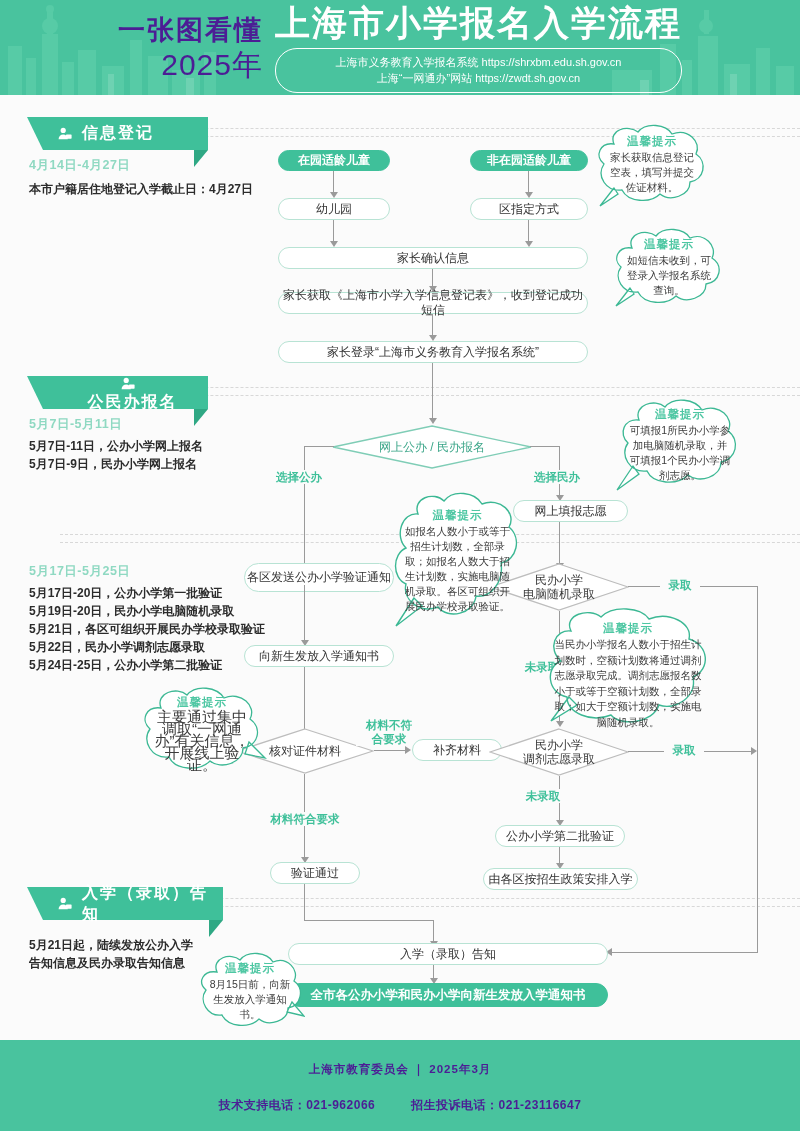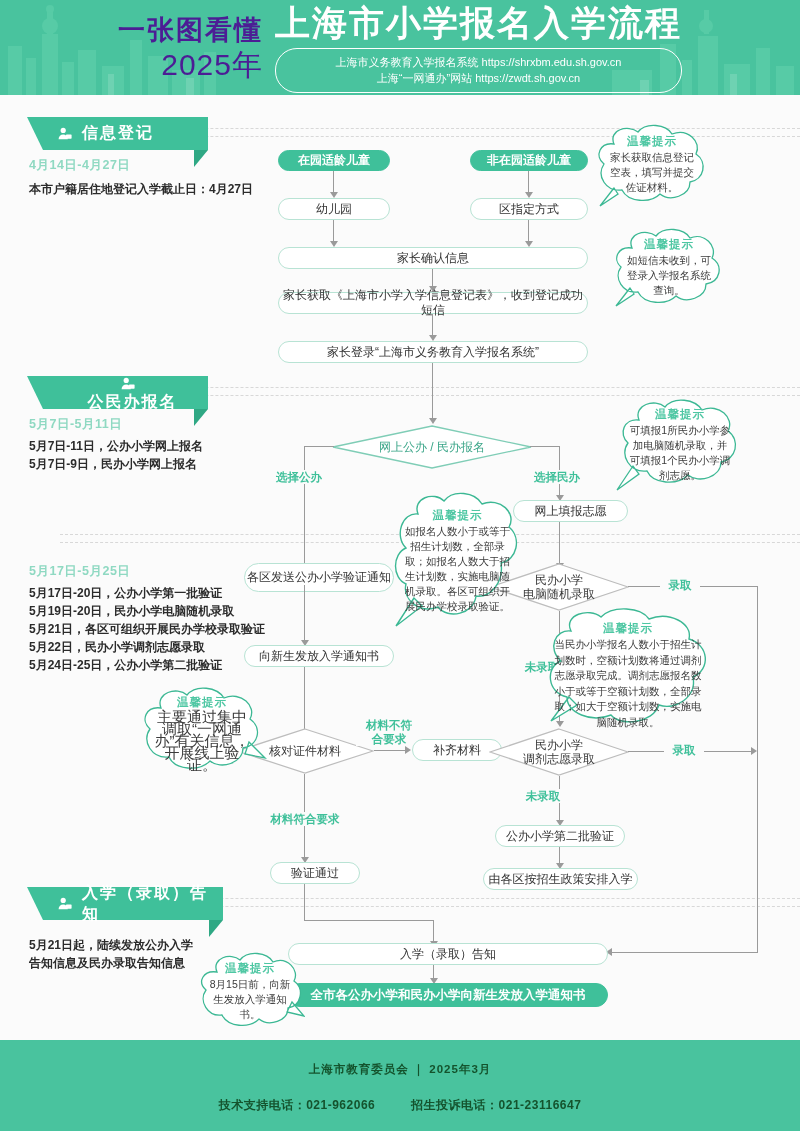--- a/index.html
+++ b/index.html
@@ -44,21 +44,21 @@
     color: #fff; font-size: 11px; line-height: 16px; text-align: center;
   }
 
   
   .body-bg {
     position: absolute; left: 0; top: 95px; width: 800px; height: 945px;
     background: #fbfbfb;
   }
   .footer {
     position: absolute; left: 0; top: 1040px; width: 800px; height: 91px;
-    background: #49c39e; color: #14532d; text-align: center;
+    background: #49c39e; color: #4c1d95; text-align: center;
   }
   .footer .f1 { font-size: 11.5px; font-weight: bold; padding-top: 22px; letter-spacing: 1px; }
   .footer .f2 { font-size: 12px; font-weight: bold; padding-top: 20px; letter-spacing: 0.5px; }
   .footer .f2 span { margin: 0 16px; }
 
   
   .rule {
     position: absolute; left: 60px; width: 740px; height: 0;
     border-top: 1px dashed #d8d8d8;
   }

